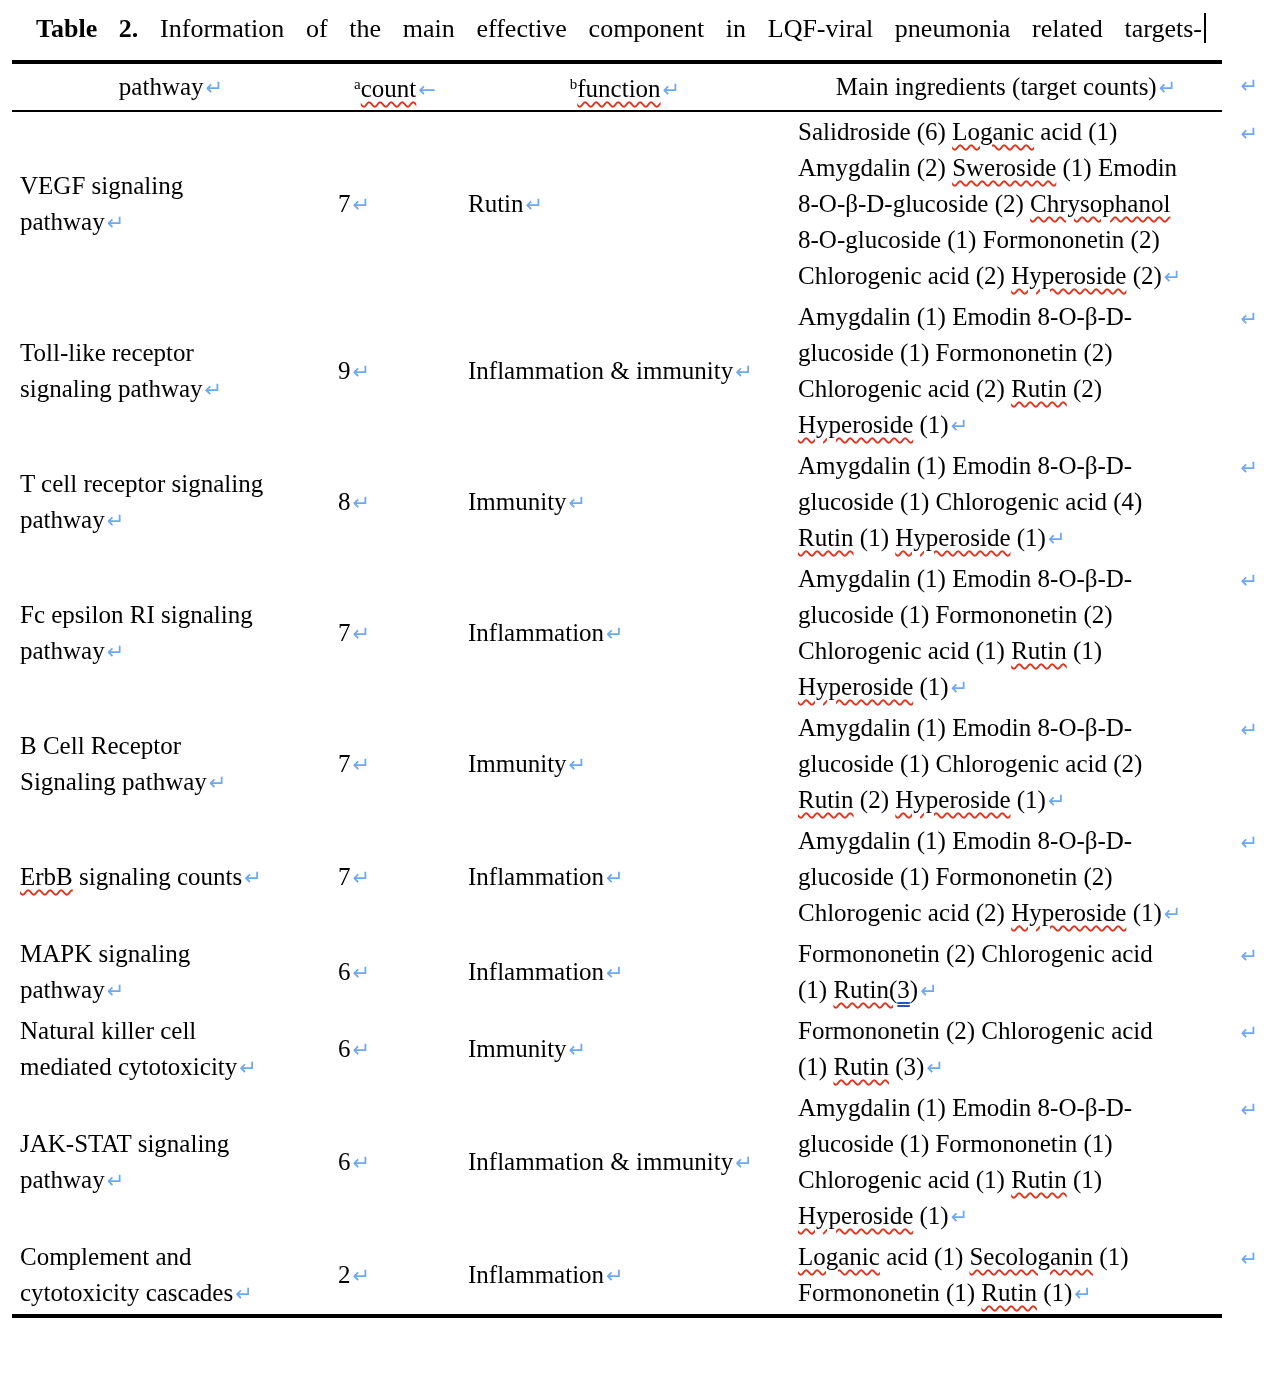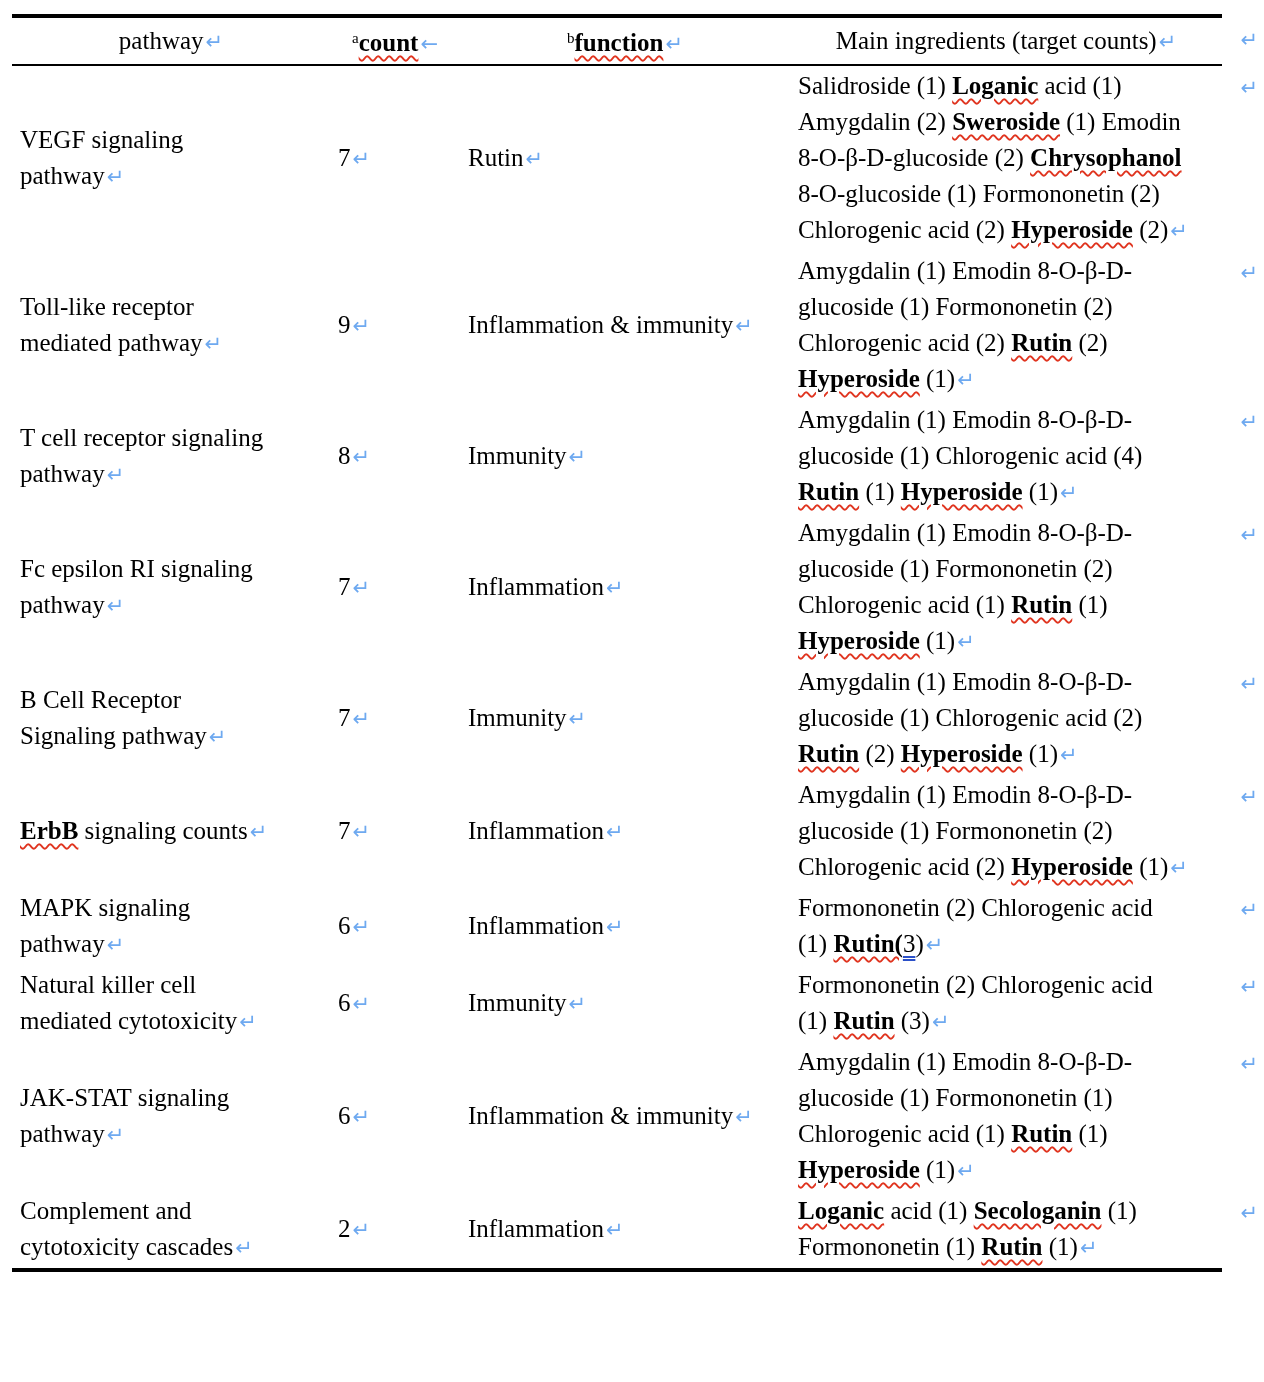--- a/index.html
+++ b/index.html
@@ -62,40 +62,43 @@
   col.c2 { width:130px; }
   col.c3 { width:330px; }
   col.c4 { width:432px; }
   sup.fn { font-size:15px; vertical-align:8px; }
   .sp {
     text-decoration-line:underline;
     text-decoration-style:wavy;
     text-decoration-color:#e0341f;
     text-decoration-thickness:2px;
     text-underline-offset:4px;
-    font-weight:bold;
   }
   .gr {
     text-decoration-line:underline;
     text-decoration-style:double;
     text-decoration-color:#2b50c8;
     text-decoration-thickness:2px;
     text-underline-offset:4px;
   }
   .rowend {
     position:absolute;
     right:-36px;
     top:4px;
   }
 </style>
 </head>
 <body>
 
 <div class="page">
 
+  <div class="title-line1">
+    <span class="title-bold">Table 2.</span>
+    <span>Information of the main effective component in LQF-viral pneumonia related targets-</span><span class="caret"></span>
+  </div>
 
 
   <table>
     <colgroup>
       <col class="c1">
         <col class="c2">
         <col class="c3">
         <col class="c4">
     </colgroup>
     <thead>
@@ -105,29 +108,29 @@
           <th><sup class="fn">b</sup><span class="sp">function</span><span class="mark">↵</span></th>
           <th><span>Main ingredients (target counts)</span><span class="mark">↵</span><span class="mark rowend">↵</span></th>
         </tr>
     </thead>
     <tbody id="table-body">
         <tr>
           <td><span>VEGF signaling
 pathway</span><span class="mark">↵</span></td>
           <td><span>7</span><span class="mark">↵</span></td>
           <td><span>Rutin</span><span class="mark">↵</span></td>
-          <td><span>Salidroside (1) </span><span class="sp">Loganic</span><span> acid (1)
+          <td><span>Salidroside (6) </span><span class="sp">Loganic</span><span> acid (1)
 Amygdalin (2) </span><span class="sp">Sweroside</span><span> (1) Emodin
 8-O-β-D-glucoside (2) </span><span class="sp">Chrysophanol</span><span>
 8-O-glucoside (1) Formononetin (2)
 Chlorogenic acid (2) </span><span class="sp">Hyperoside</span><span> (2)</span><span class="mark">↵</span><span class="mark rowend">↵</span></td>
         </tr>
         <tr>
           <td><span>Toll-like receptor
-mediated pathway</span><span class="mark">↵</span></td>
+signaling pathway</span><span class="mark">↵</span></td>
           <td><span>9</span><span class="mark">↵</span></td>
           <td><span>Inflammation &amp; immunity</span><span class="mark">↵</span></td>
           <td><span>Amygdalin (1) Emodin 8-O-β-D-
 glucoside (1) Formononetin (2)
 Chlorogenic acid (2) </span><span class="sp">Rutin</span><span> (2)
 </span><span class="sp">Hyperoside</span><span> (1)</span><span class="mark">↵</span><span class="mark rowend">↵</span></td>
         </tr>
         <tr>
           <td><span>T cell receptor signaling
 pathway</span><span class="mark">↵</span></td>

